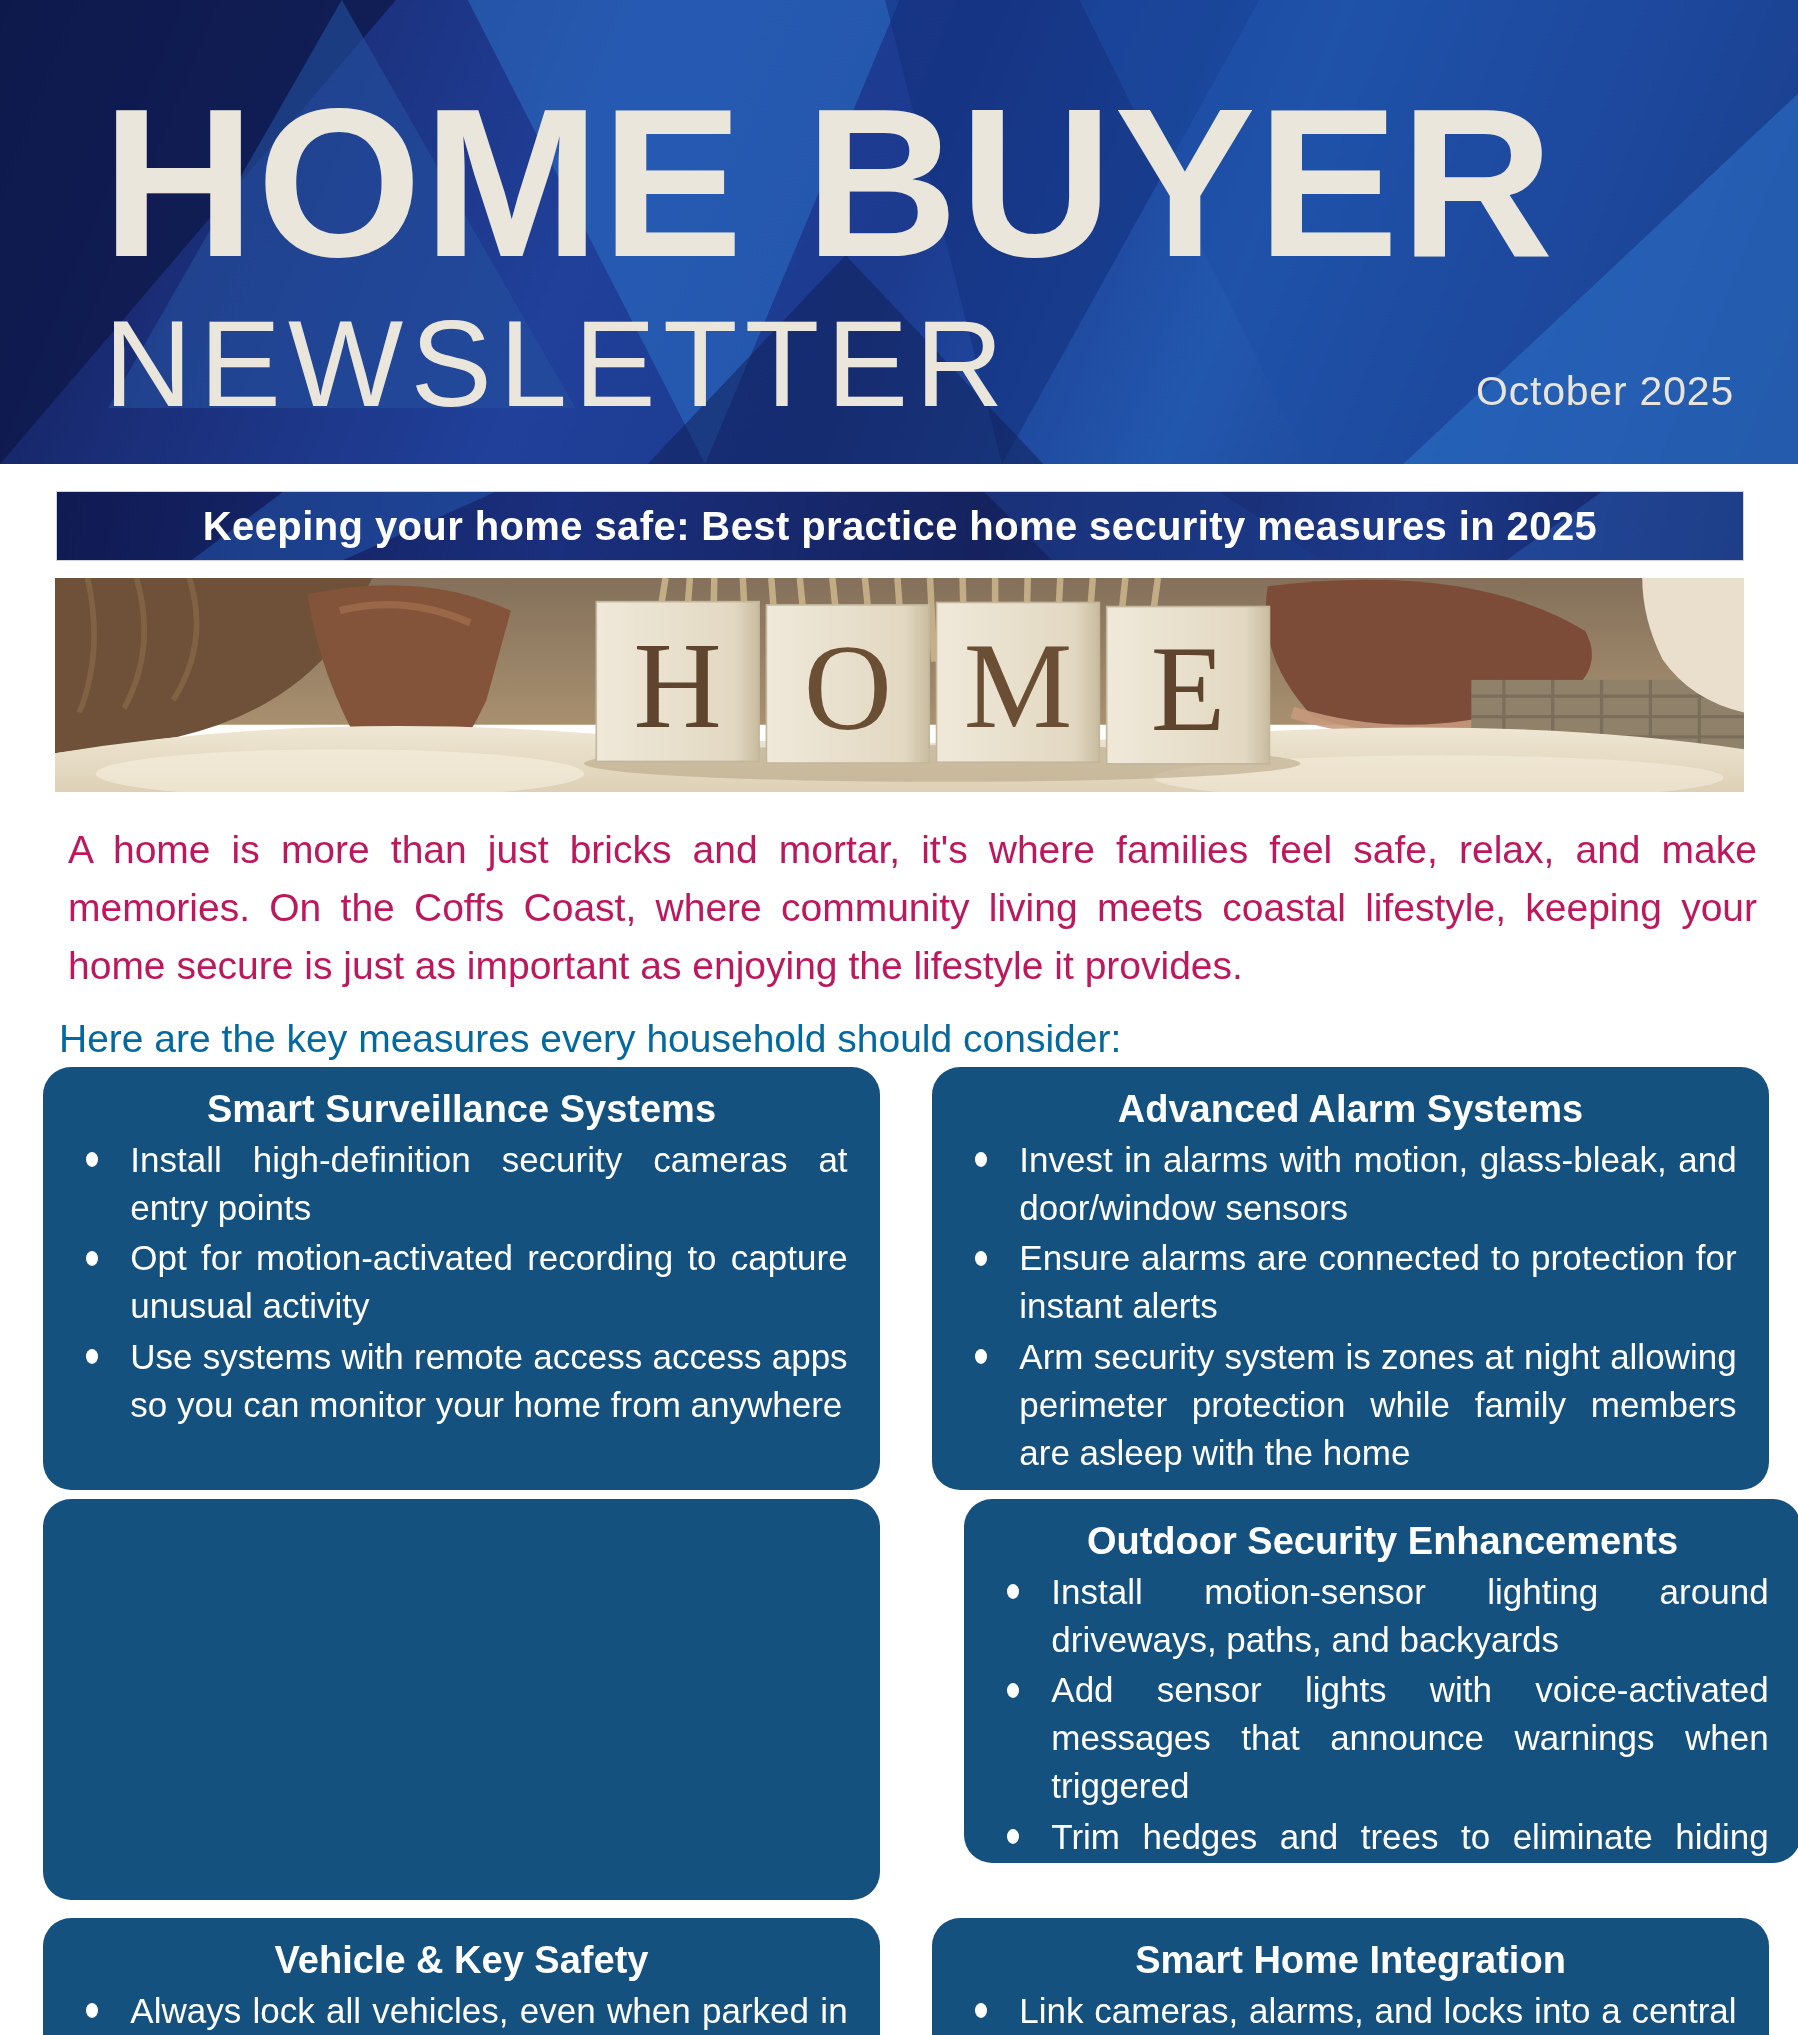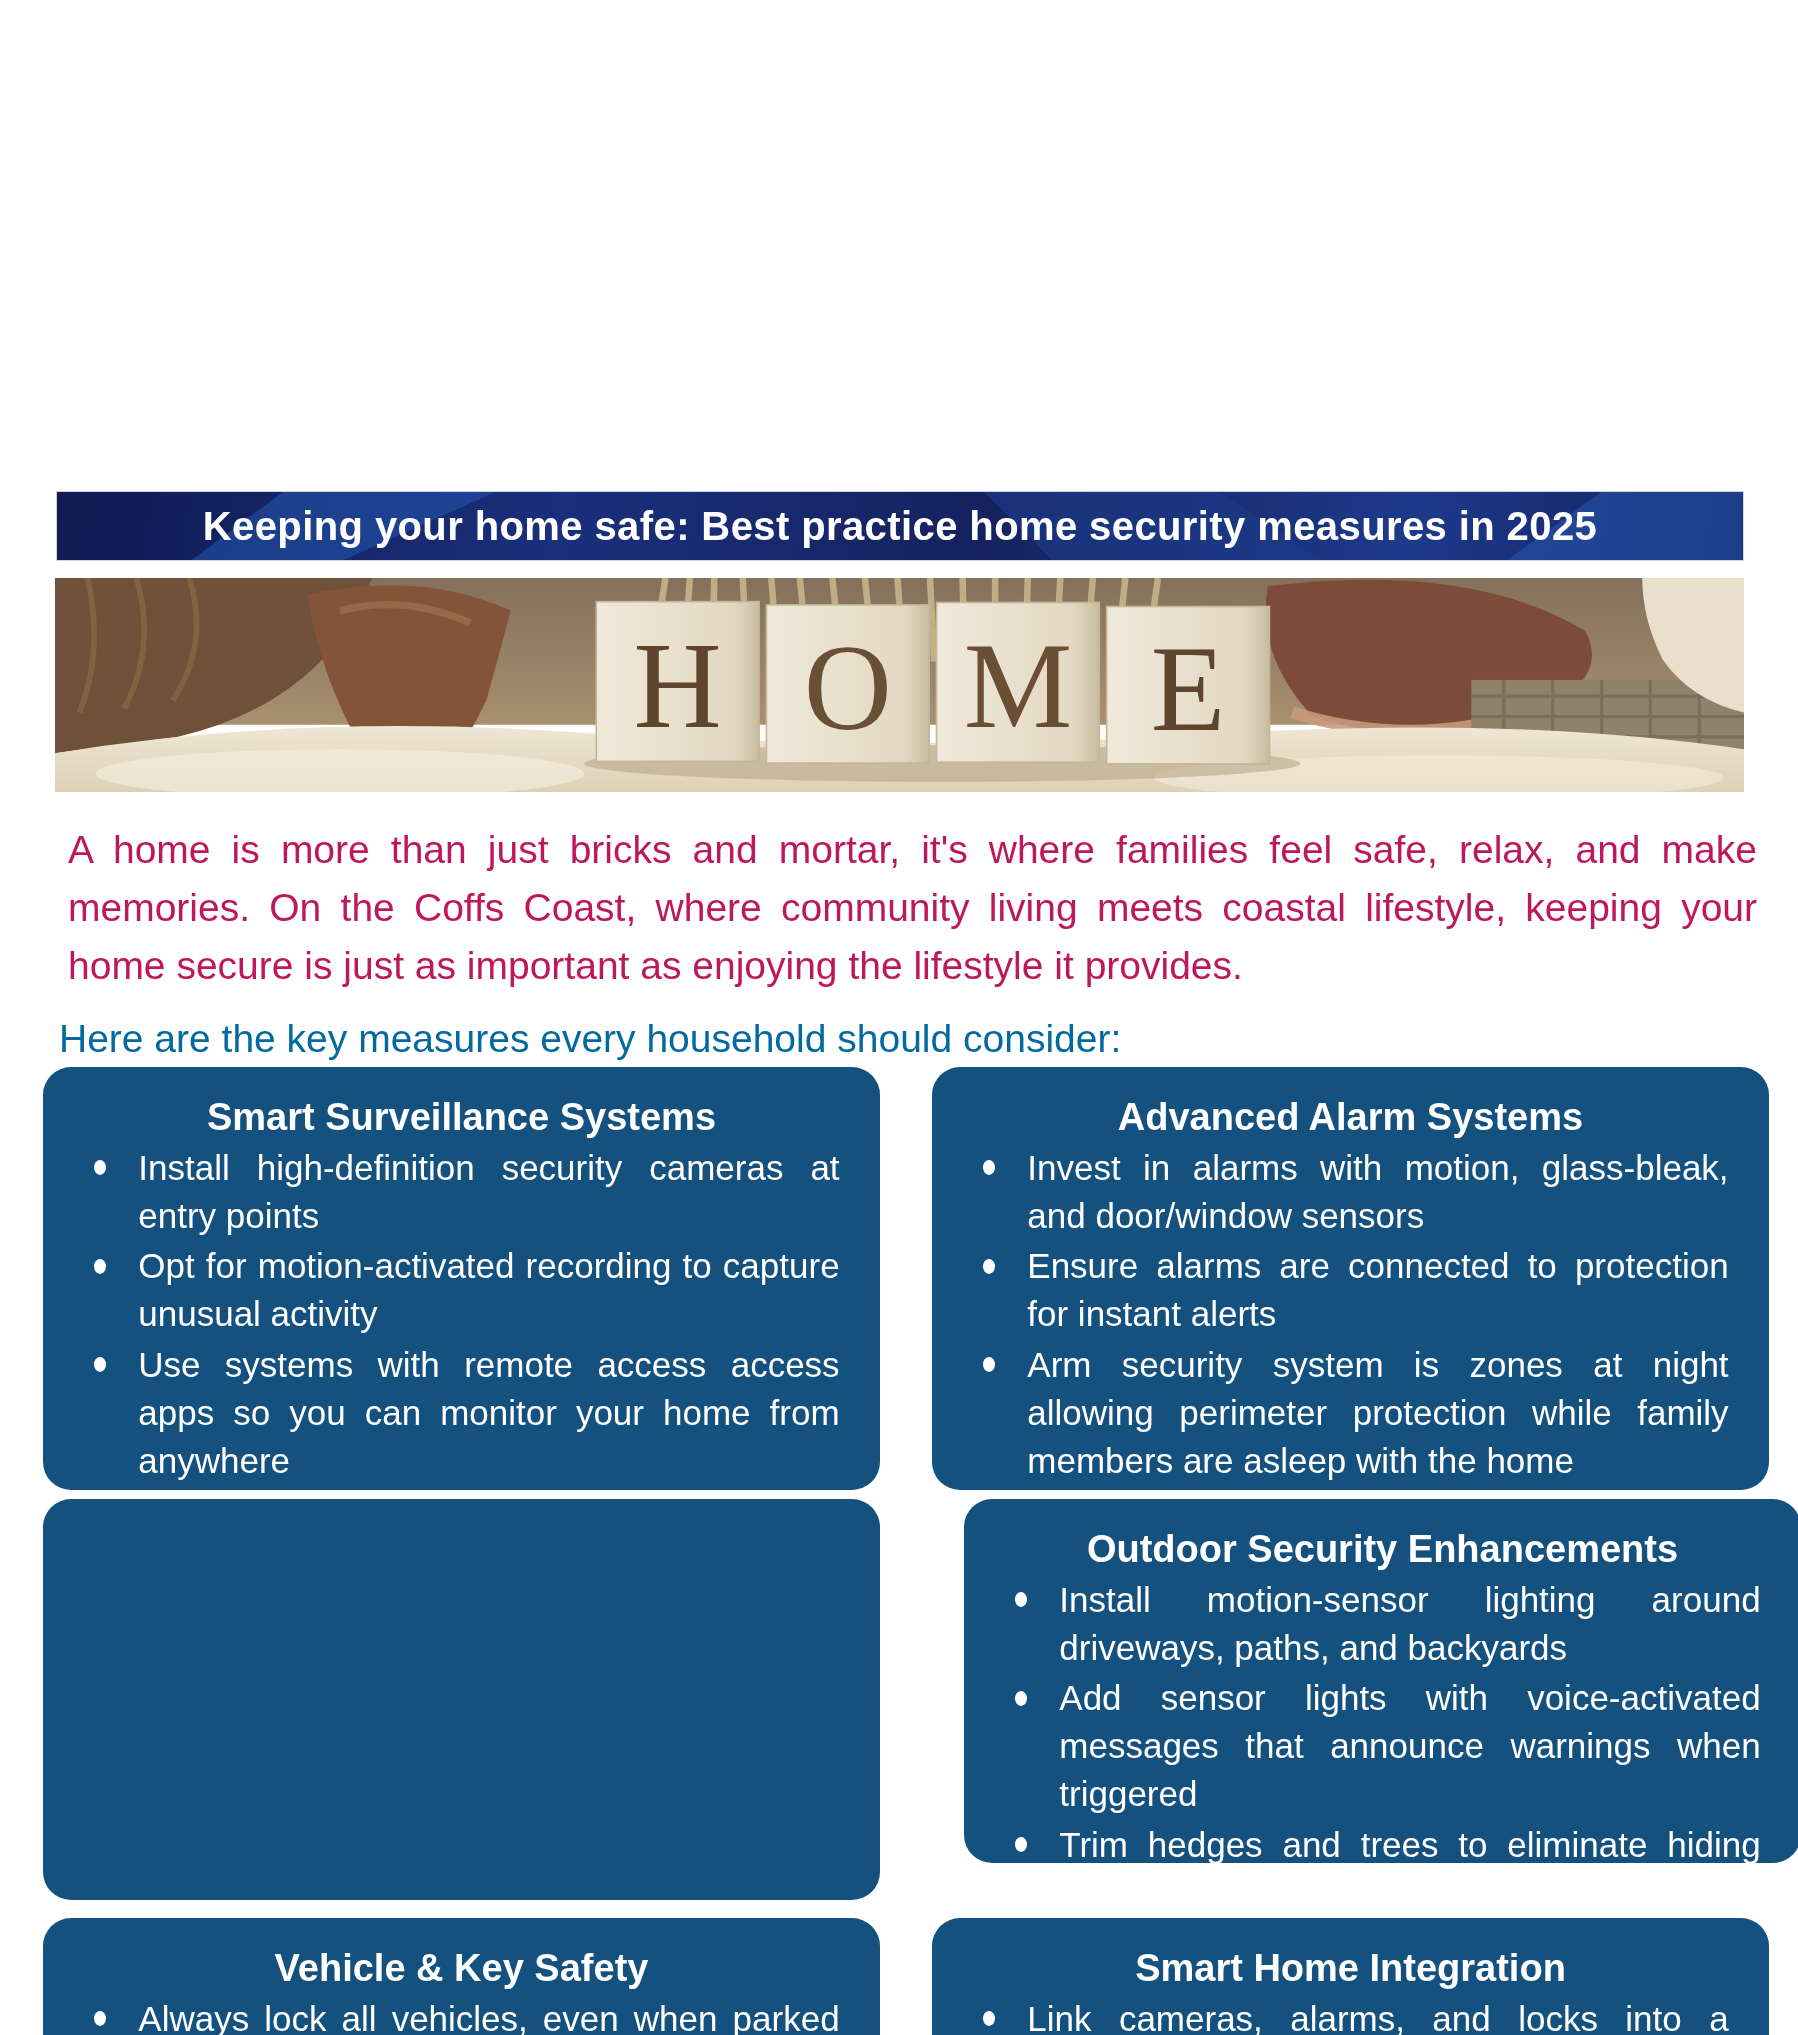--- a/index.html
+++ b/index.html
@@ -38,39 +38,51 @@
   .hero{position:absolute;left:55px;top:578px;width:1689px;height:214px;margin:0;}
   .hero svg{display:block;width:100%;height:100%;}
 
   
   .intro{position:absolute;left:55px;top:808px;width:1689px;margin:13px;font-size:39px;line-height:58px;
          text-align:justify;color:#be185d;}
   .leadin{position:absolute;left:55px;top:1013px;width:1689px;margin:4px;font-size:39px;color:#0369a1;}
 
   
   .card{position:absolute;width:837px;background:#15517f;border-radius:28px;color:#ffffff;
-        padding:16px;box-sizing:border-box;overflow:hidden;}
+        padding:8px;box-sizing:border-box;overflow:hidden;}
   .c1{left:43px;top:1067px;height:423px;}
   .c2{left:932px;top:1067px;height:423px;}
   .c3{left:43px;top:1499px;height:401px;}
   .c4{left:964px;top:1499px;height:364px;}
   .c5{left:43px;top:1918px;height:385px;}
   .c6{left:932px;top:1918px;height:385px;}
   .card-title{margin:12.2px 16.3px 4.9px 16.3px;font-size:38px;line-height:44px;font-weight:bold;text-align:center;}
   .card-list{margin:0;padding:0 24.4px 8.1px 18.3px;list-style:none;}
   .card-list li{position:relative;margin:0 0 2.4px 0;padding-left:61px;font-size:35px;line-height:48px;
                 text-align:justify;}
   .card-list li::before{content:"";position:absolute;left:17px;top:16.3px;width:12.2px;height:15px;
                         background:#ffffff;border-radius:50%;}
 </style>
 </head>
 <body>
 
 <div class="page">
 
+  <header class="hdr">
+    <div class="hf hf1"></div>
+    <div class="hf hf2"></div>
+    <div class="hf hf3"></div>
+    <div class="hf hf4"></div>
+    <div class="hf hf5"></div>
+    <div class="hf hf6"></div>
+    <div class="hf hf7"></div>
+    <div class="hdr-title">HOME BUYER</div>
+    <div class="hdr-sub">NEWSLETTER</div>
+    <div class="hdr-date">October 2025</div>
+  </header>
 
   <section class="banner">
     <div class="bf bf1"></div>
     <div class="bf bf2"></div>
     <div class="bf bf3"></div>
     <div class="banner-text">Keeping your home safe: Best practice home security measures in 2025</div>
   </section>
 
   <figure class="hero">
     <svg viewBox="0 0 4150 525" preserveAspectRatio="none">

